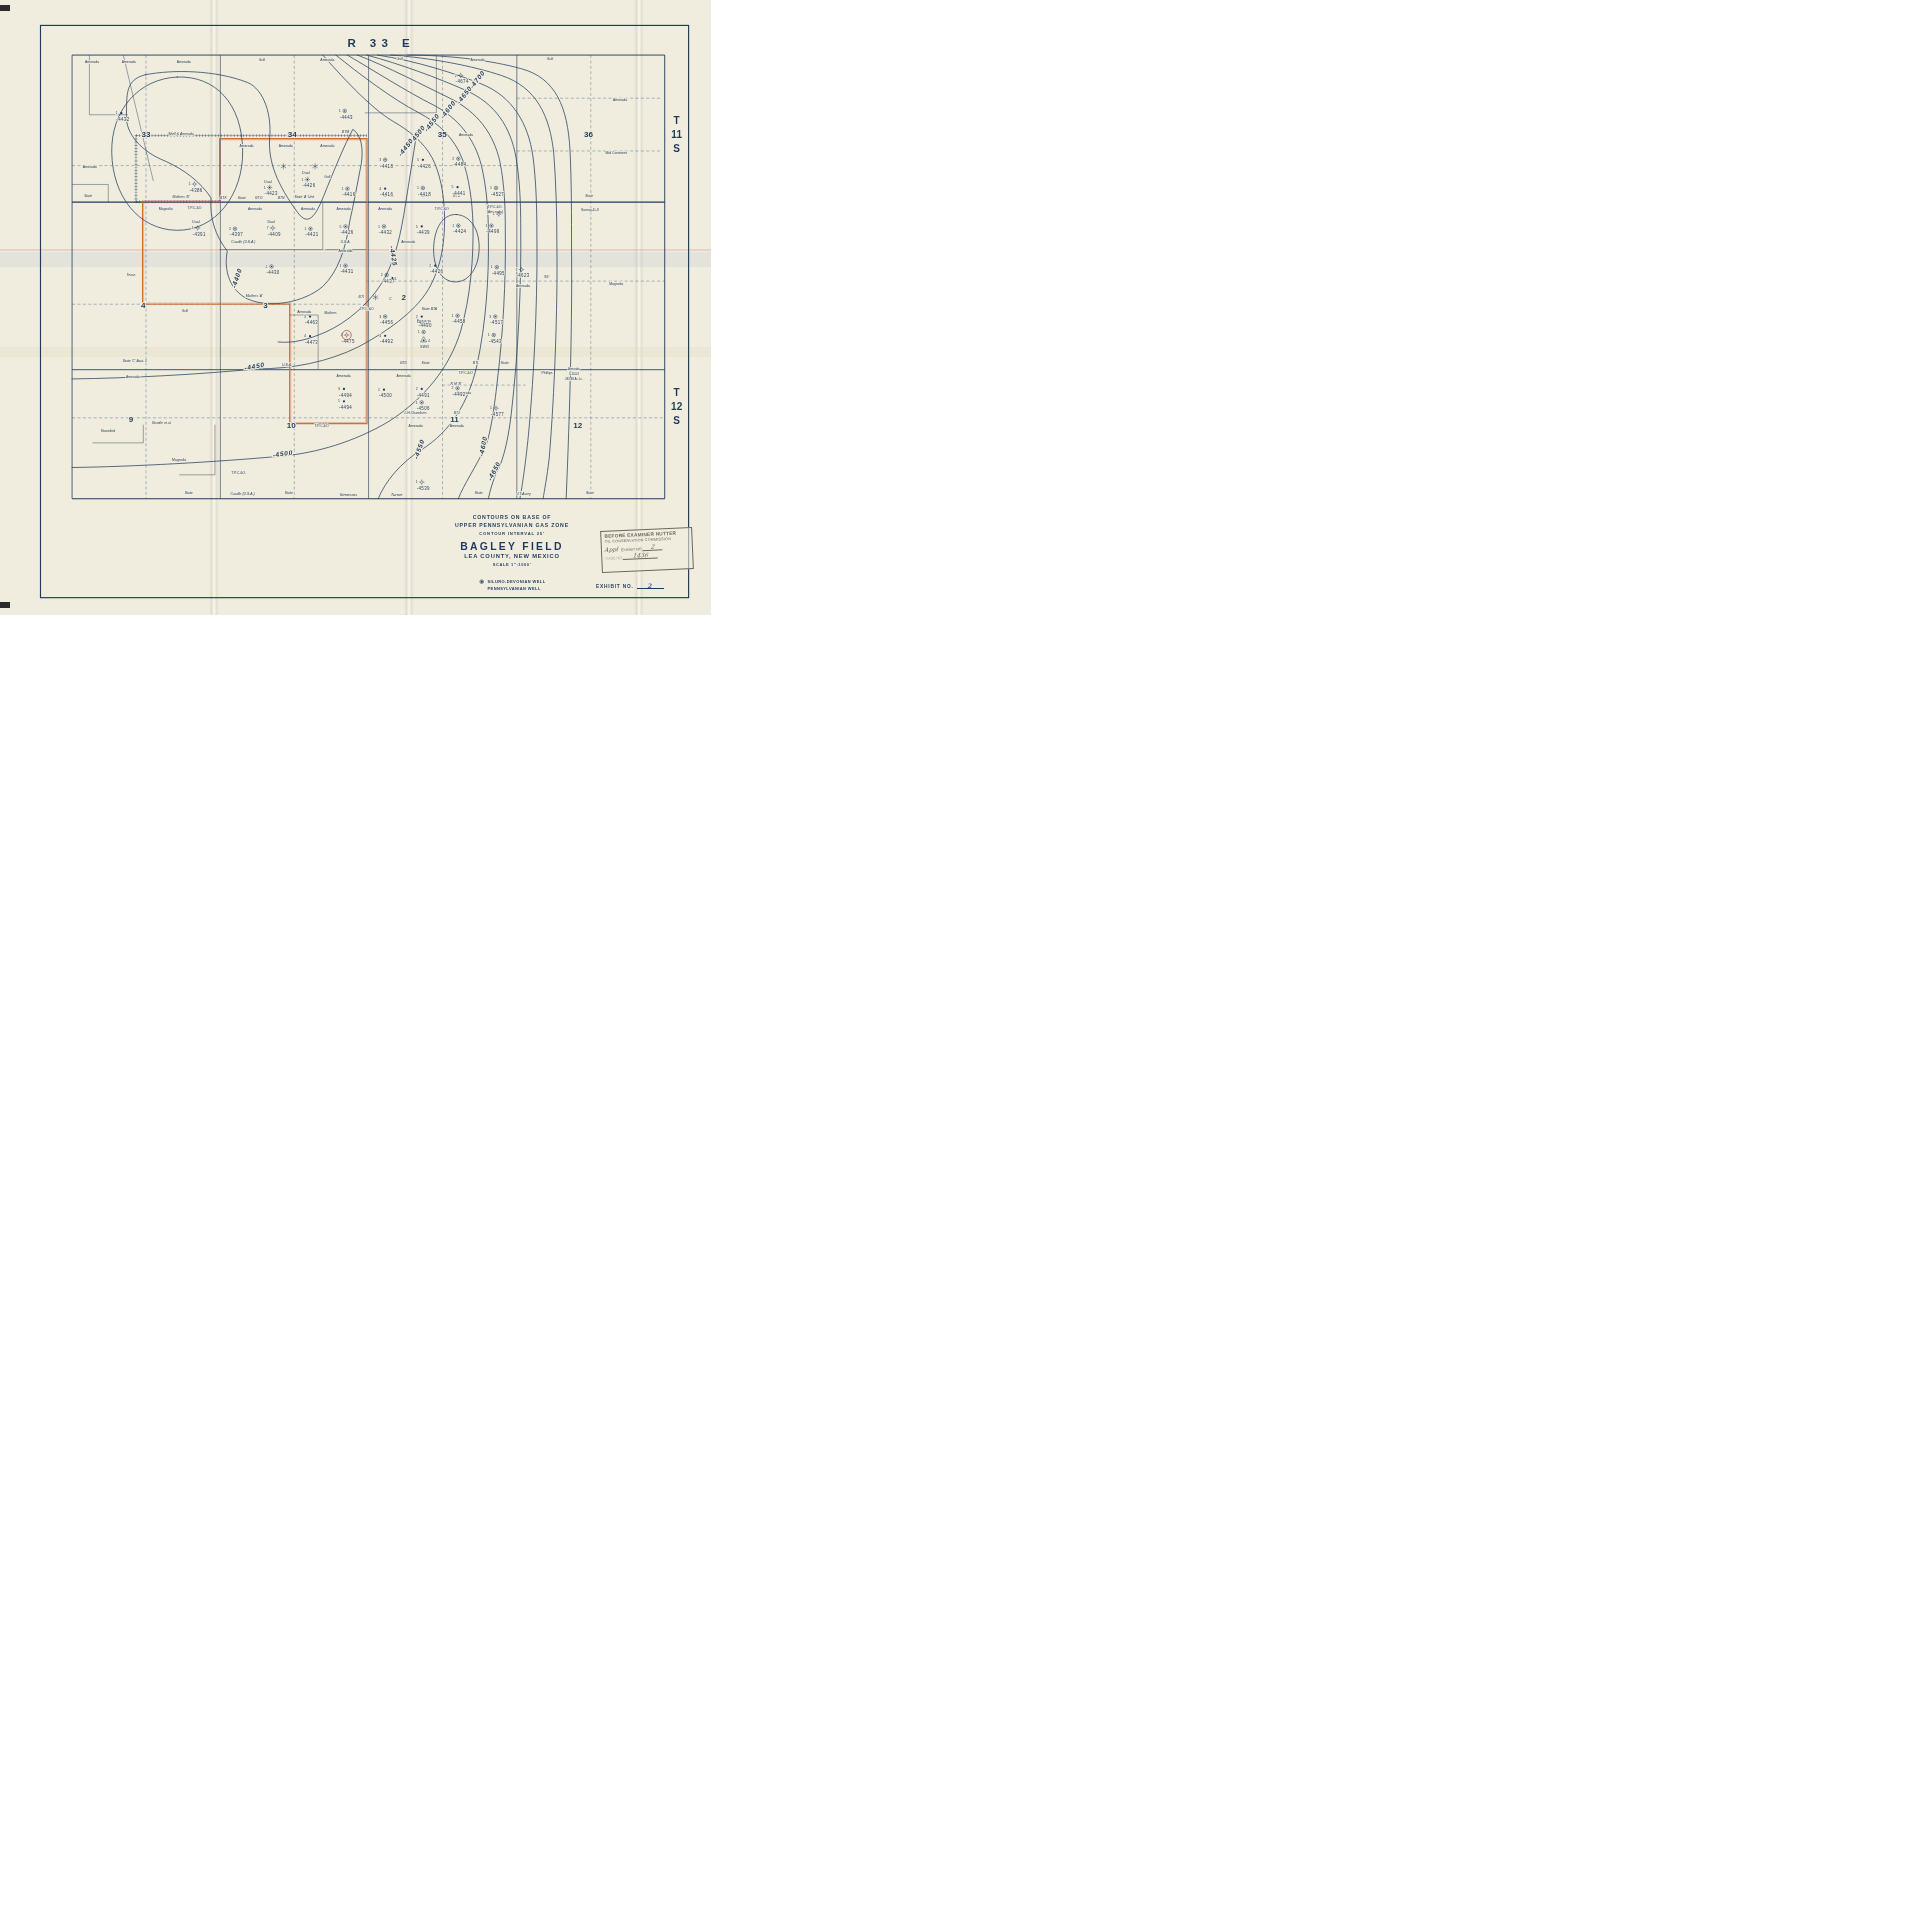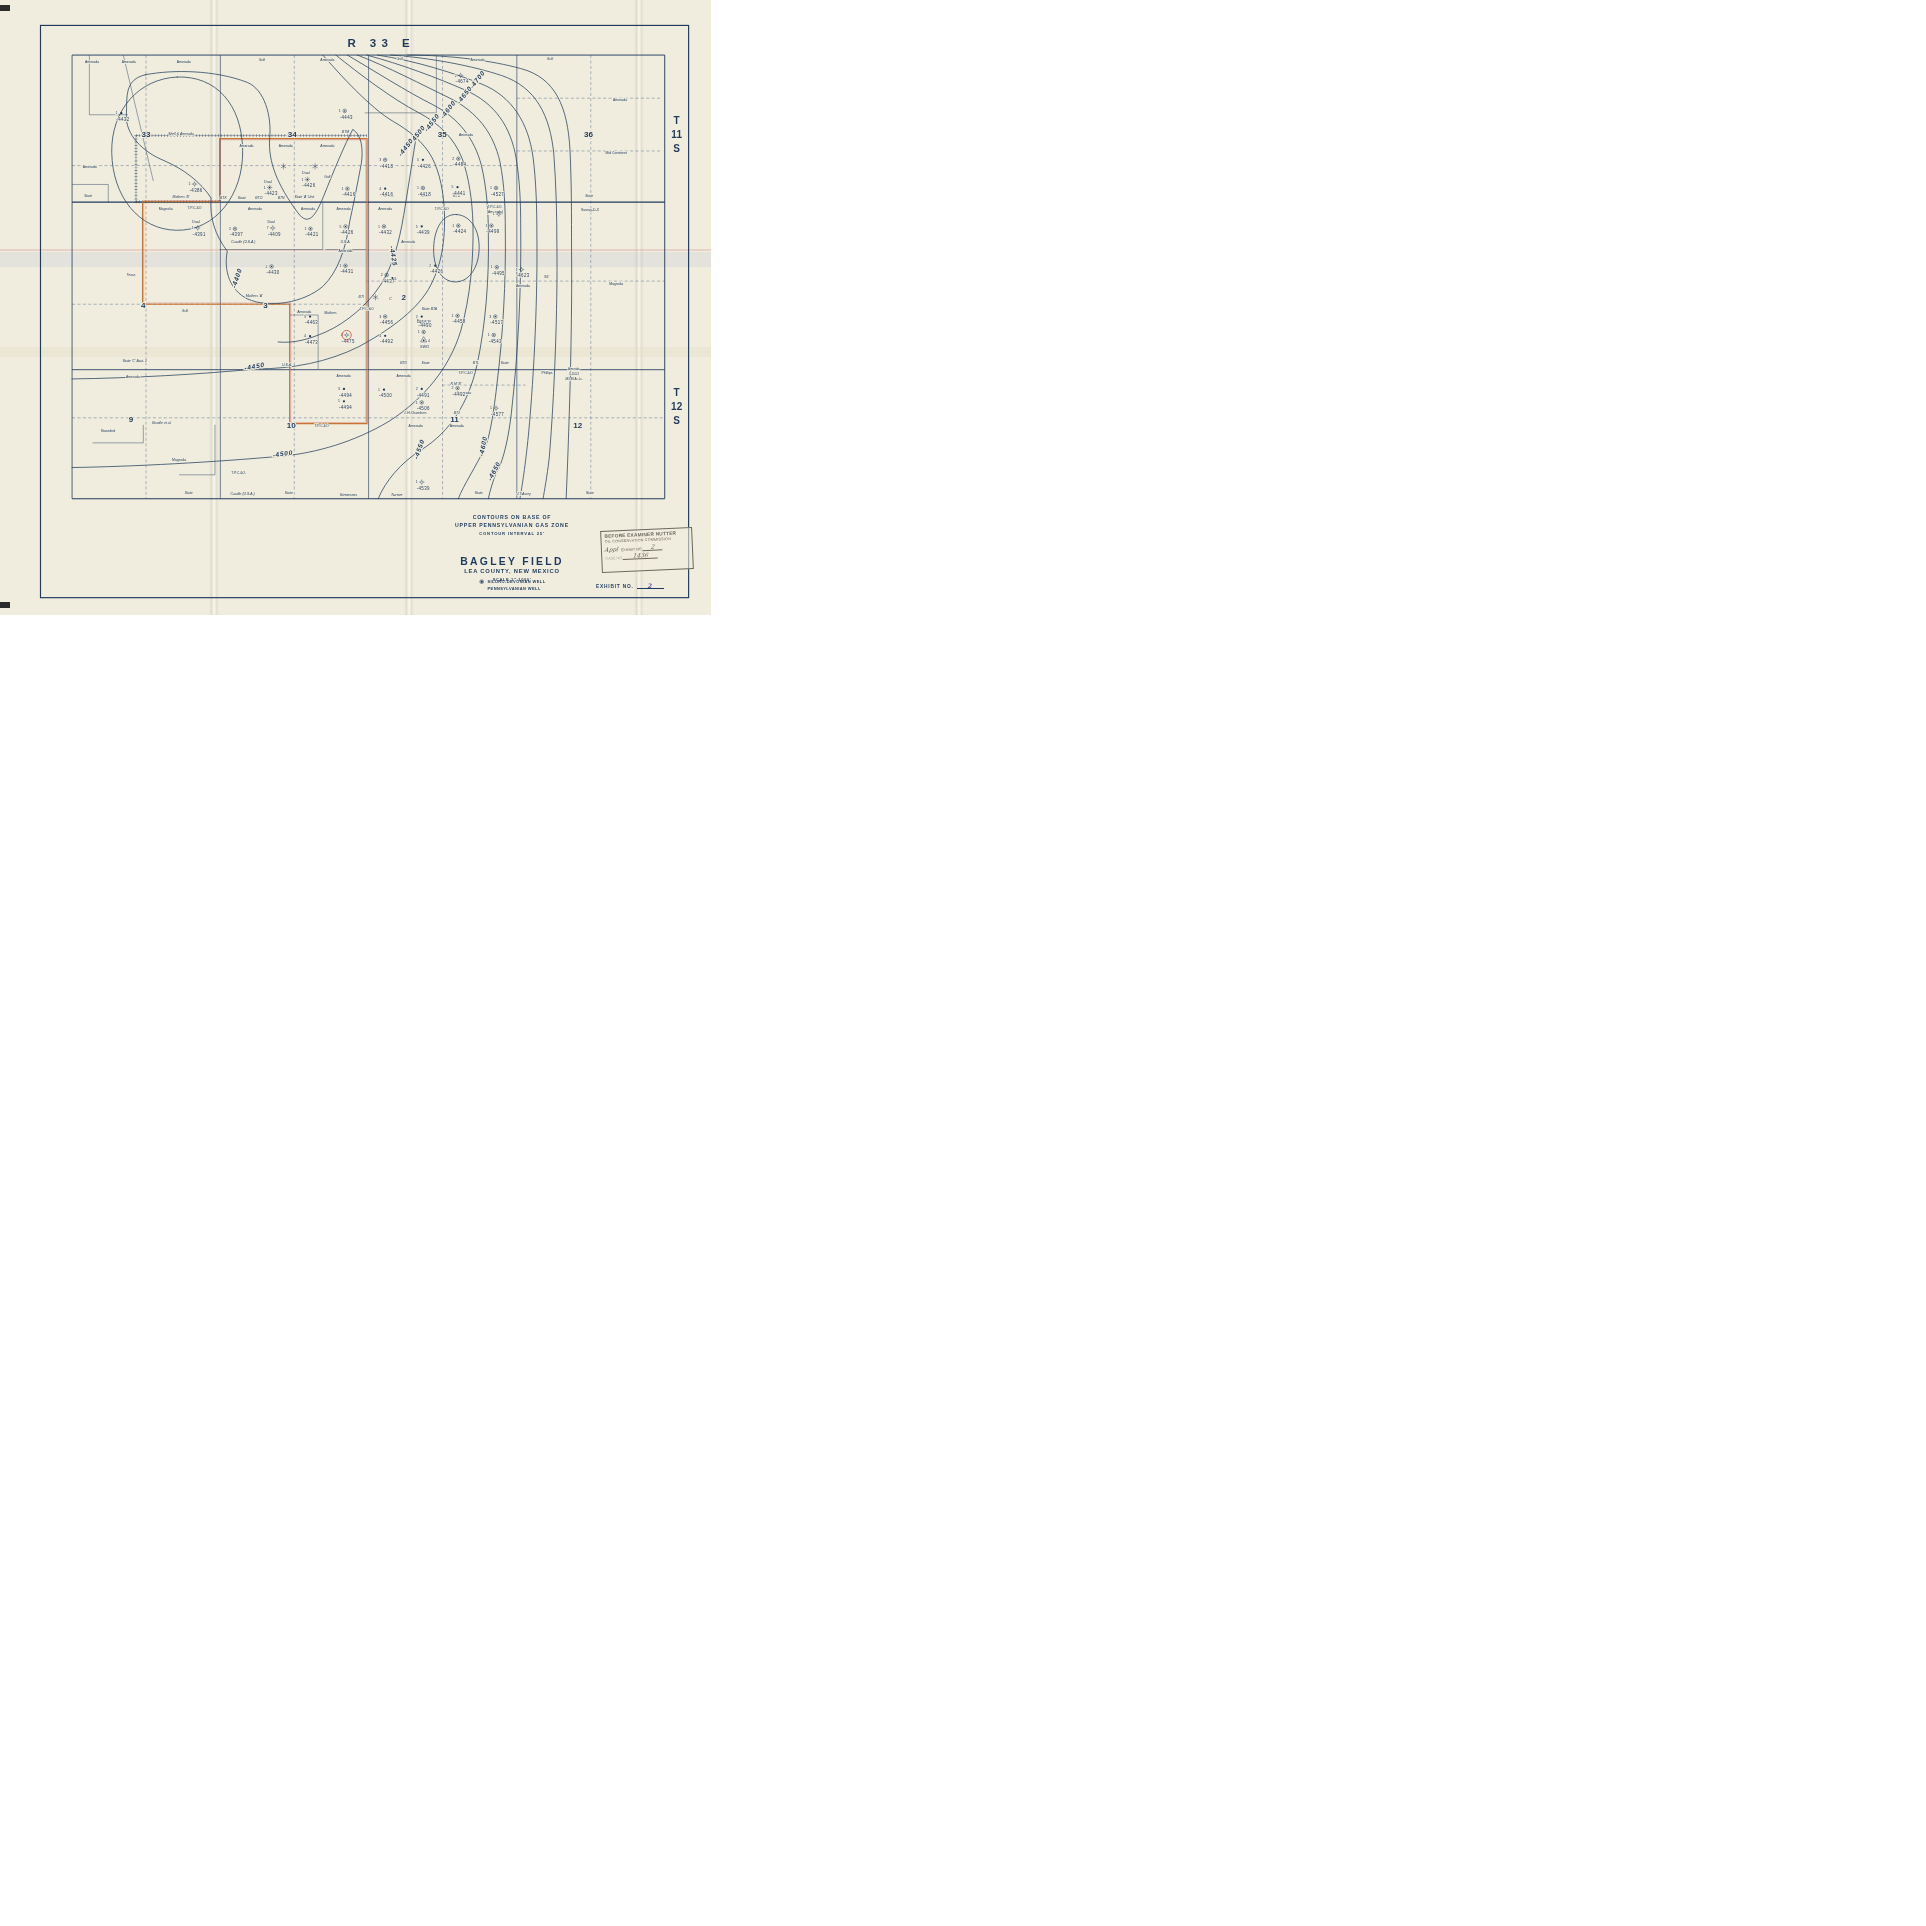--- a/index.html
+++ b/index.html
@@ -573,21 +573,21 @@
         <text x="1757" y="1028" font-size="26" fill="#1f3a5c" text-anchor="middle" paint-order="stroke" stroke="#f1edde" stroke-width="3.5" font-weight="bold">T</text>
         <text x="1757" y="1065" font-size="26" fill="#1f3a5c" text-anchor="middle" paint-order="stroke" stroke="#f1edde" stroke-width="3.5" font-weight="bold">12</text>
         <text x="1757" y="1102" font-size="26" fill="#1f3a5c" text-anchor="middle" paint-order="stroke" stroke="#f1edde" stroke-width="3.5" font-weight="bold">S</text>
       </g>
   </svg>
 
   <div class="titleblock" style="top:514px">
     <div class="tb1">CONTOURS ON BASE OF</div>
     <div class="tb1" style="margin-top:2.3px">UPPER PENNSYLVANIAN GAS ZONE</div>
     <div class="tb3" style="margin-top:2.7px">CONTOUR INTERVAL 25'</div>
-    <div class="tbBig" style="margin-top:20px">BAGLEY FIELD</div>
+    <div class="tbBig" style="margin-top:5px">BAGLEY FIELD</div>
     <div class="tbCounty" style="margin-top:1.5px">LEA COUNTY, NEW MEXICO</div>
     <div class="tbScale" style="margin-top:2.7px">SCALE 1":1000'</div>
   </div>
 
   <div class="legend">
     <div class="legrow">
       <span class="legsym">
         <svg width="5.4" height="5.4" viewBox="0 0 14 14">
             <circle cx="7" cy="7" r="5" fill="none" stroke="#1d3a5e" stroke-width="1.3"></circle>
             <circle cx="7" cy="7" r="2" fill="#1d3a5e"></circle>

